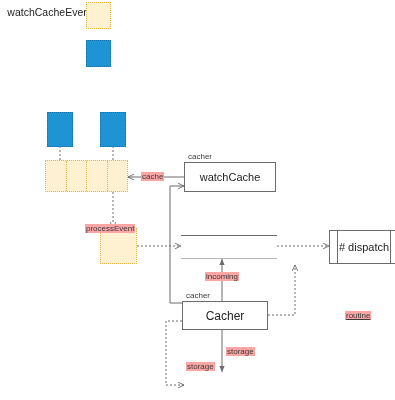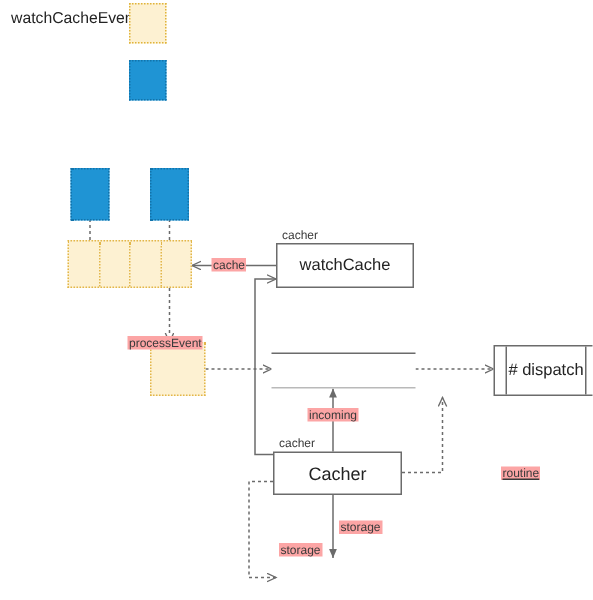--- a/index.html
+++ b/index.html
@@ -166,19 +166,19 @@
   <div class="corner-label" style="left:188px;top:152px;">cacher</div>
 
   <div class="corner-label" style="left:186px;top:291px;">cacher</div>
 
   <div class="edge-label" style="left:141px;top:172px;">cache</div>
 
   <div class="edge-label" style="left:85px;top:210px;margin-top:14px;">processEvent</div>
 
   <div class="edge-label" style="left:205px;top:272px;">incoming</div>
 
-  <div class="edge-label" style="left:334px;top:311px;text-decoration:underline;">routine</div>
+  <div class="edge-label" style="left:345px;top:311px;text-decoration:underline;">routine</div>
 
   <div class="edge-label" style="left:226px;top:347px;">storage</div>
 
   <div class="edge-label" style="left:186px;top:362px;">storage</div>
 
 </div>
 
 </body></html>

